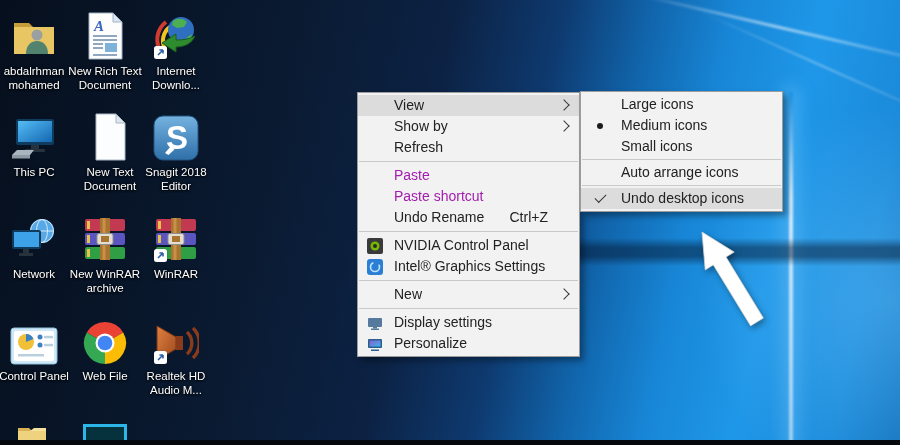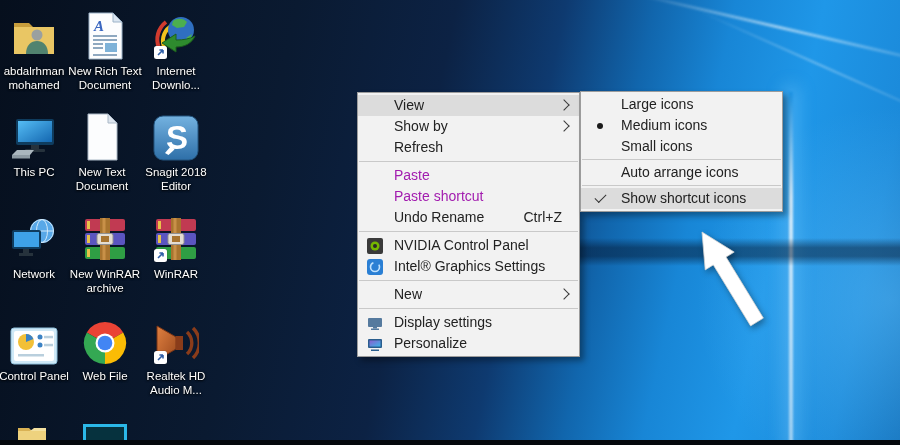--- a/index.html
+++ b/index.html
@@ -39,21 +39,21 @@
         box-shadow:4px 4px 6px rgba(0,0,0,.35);padding:2px 0;box-sizing:border-box;
         font-size:14px;color:#222;}
   #main-menu{left:357px;top:92px;width:223px;}
   #view-submenu{left:580px;top:91px;width:203px;}
   .mi{position:relative;height:21px;line-height:21px;padding-left:36px;white-space:nowrap;}
   #view-submenu .mi{padding-left:40px;}
   .mi.sel{background:#dcdcdc;}
   .mi.disabled{color:#a21caf;}
   .sep{height:1px;background:#c9c9c9;margin:3px 1px;}
   #view-submenu .sep{margin:2px 1px;}
-  .shortcut{position:absolute;right:17px;}
+  .shortcut{position:absolute;right:31px;}
   .chev{position:absolute;right:11px;top:6px;width:7px;height:7px;
         border-top:1.4px solid #3a3a3a;border-right:1.4px solid #3a3a3a;
         transform:rotate(45deg);}
   .gicon{position:absolute;left:9px;top:2.5px;width:16px;height:16px;}
   .check{position:absolute;left:14px;top:6px;width:10px;height:5px;
          border-left:1.8px solid #333;border-bottom:1.8px solid #333;transform:rotate(-45deg);}
   .bullet{position:absolute;left:16px;top:8px;width:6px;height:6px;border-radius:50%;background:#1a1a1a;}
 
   
   #annotation-arrow{position:absolute;left:657px;top:217px;
@@ -147,21 +147,21 @@
       <rect x="7" y="27" width="24" height="2" fill="#8fa8c0"></rect>
       <rect x="7" y="31" width="10" height="2" fill="#8fa8c0"></rect>
       <rect x="7" y="35" width="10" height="2" fill="#8fa8c0"></rect>
       <rect x="19" y="31" width="12" height="9" fill="#7fb2d8"></rect>
       <rect x="7" y="42" width="24" height="2" fill="#8fa8c0"></rect>
     </svg>
       </div>
     <div class="lbl">New Rich Text Document</div>
   </div>
 
-  <div class="cell" style="left:60px;top:111px">
+  <div class="cell" style="left:68px;top:111px">
     <div class="ic">
         <svg width="36" height="48" viewBox="0 0 36 48">
       <path d="M4 1h20l9 9v37H4z" fill="#fcfdfe" stroke="#aab8c6"></path>
       <path d="M24 1l9 9h-9z" fill="#dde5ee" stroke="#aab8c6"></path>
     </svg>
       </div>
     <div class="lbl">New Text Document</div>
   </div>
 
   <div class="cell" style="left:63px;top:213px">
@@ -371,21 +371,21 @@
     <div class="mi">
       <span>Small icons</span>
     </div>
     <div class="sep"></div>
     <div class="mi">
       <span>Auto arrange icons</span>
     </div>
     <div class="sep"></div>
     <div class="mi sel">
       <span class="check"></span>
-      <span>Show shortcut icons</span>
+      <span>Undo desktop icons</span>
     </div>
   </div>
 
   <svg id="annotation-arrow" width="120" height="120" viewBox="0 0 120 120">
     <polygon points="45,15 77.2,35.1 69.1,40.1 106.4,101.1 93.6,108.9 56.3,47.9 48.2,52.9" fill="#ffffff" stroke="#cfcfcf" stroke-width="0.8"></polygon>
   </svg>
 
   <div class="bottom-strip"></div>
 </div>
 

